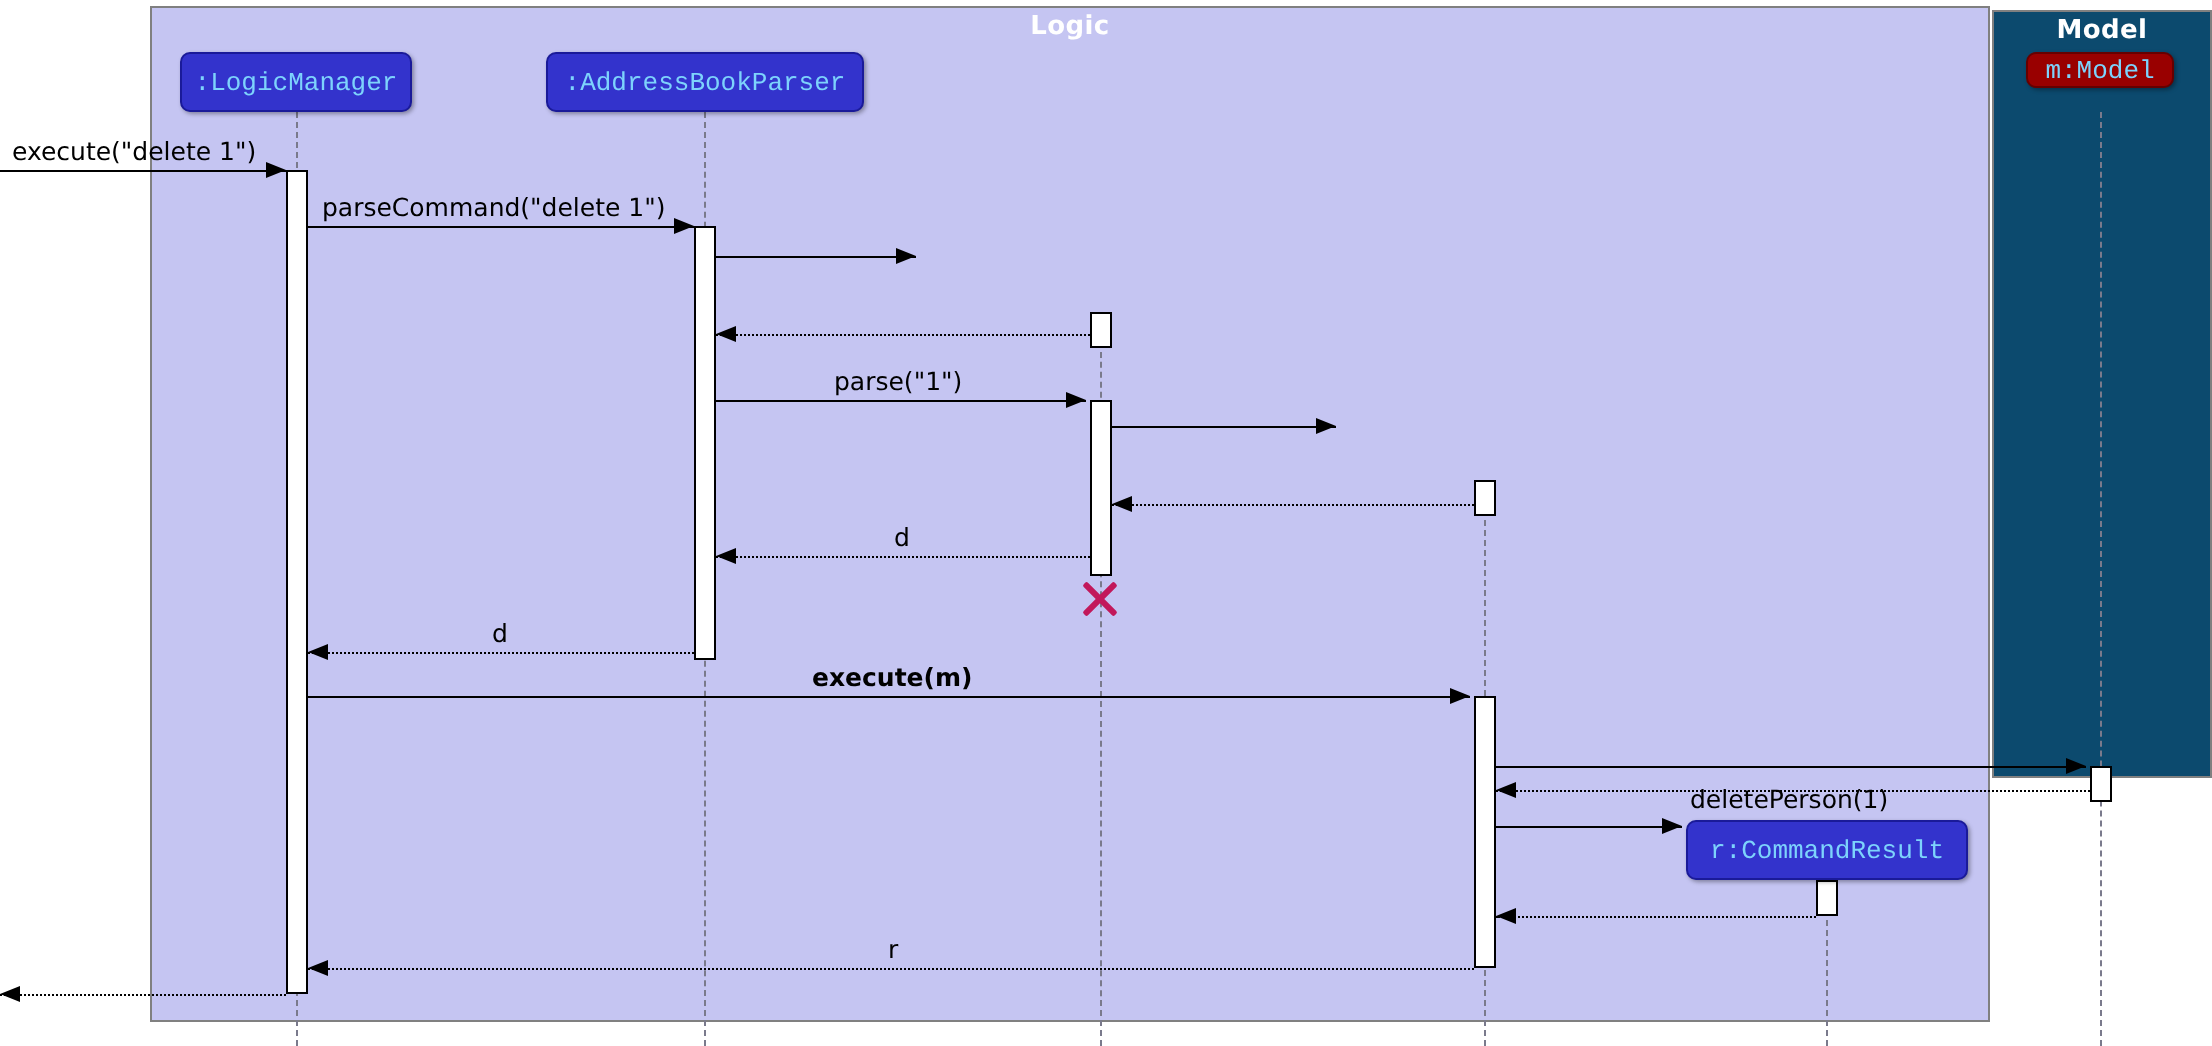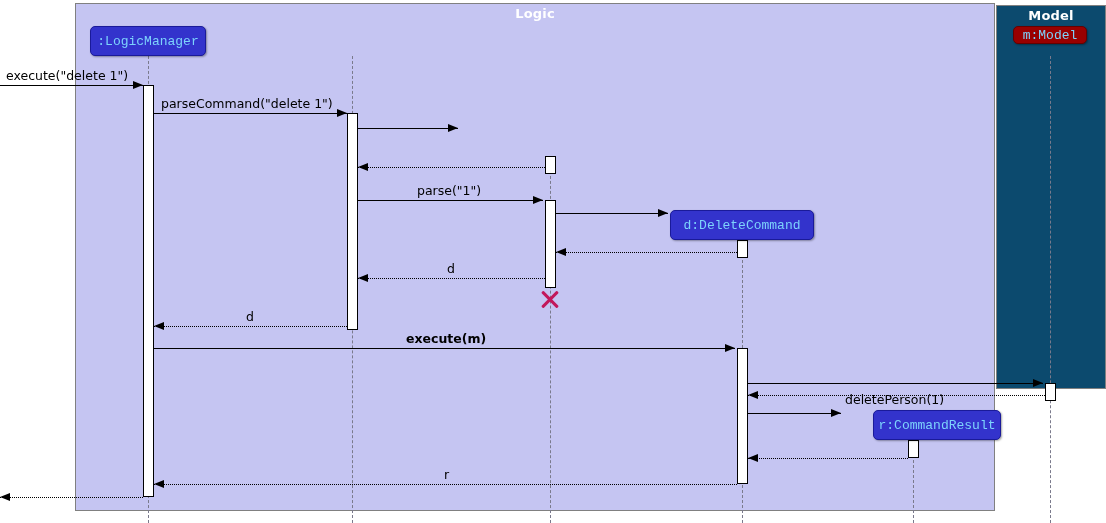--- a/index.html
+++ b/index.html
@@ -179,24 +179,24 @@
     <div class="activation" style="left: 347px; top: 113px; height: 217px;"></div>
     <div class="activation" style="left: 545px; top: 156px; height: 18px;"></div>
     <div class="activation" style="left: 545px; top: 200px; height: 88px;"></div>
     <div class="activation" style="left: 737px; top: 240px; height: 18px;"></div>
     <div class="activation" style="left: 737px; top: 348px; height: 136px;"></div>
     <div class="activation" style="left: 1045px; top: 383px; height: 18px;"></div>
     <div class="activation" style="left: 908px; top: 440px; height: 18px;"></div>
     <div class="participant logic" style="left: 90px; top: 26px; width: 116px; height: 30px;">
       <span>:LogicManager</span>
     </div>
-    <div class="participant logic" style="left: 670px; top: 210px; width: 144px; height: 30px;">
-      <span>d:DeleteCommand</span>
-    </div>
-    <div class="participant logic" style="left: 843px; top: 410px; width: 128px; height: 30px; margin-left: 30px;">
+    <div class="participant logic" style="left: 273px; top: 26px; width: 159px; height: 30px;">
+      <span>:AddressBookParser</span>
+    </div>
+    <div class="participant logic" style="left: 843px; top: 410px; width: 141px; height: 30px;">
       <span>r:CommandResult</span>
     </div>
     <div class="participant model" style="left: 1013px; top: 26px; width: 74px; height: 18px;">
       <span>m:Model</span>
     </div>
     <div class="destroy" style="left: 539px; top: 288px;">
       <span class="a"></span>
       <span class="b"></span>
     </div>
   </div>

